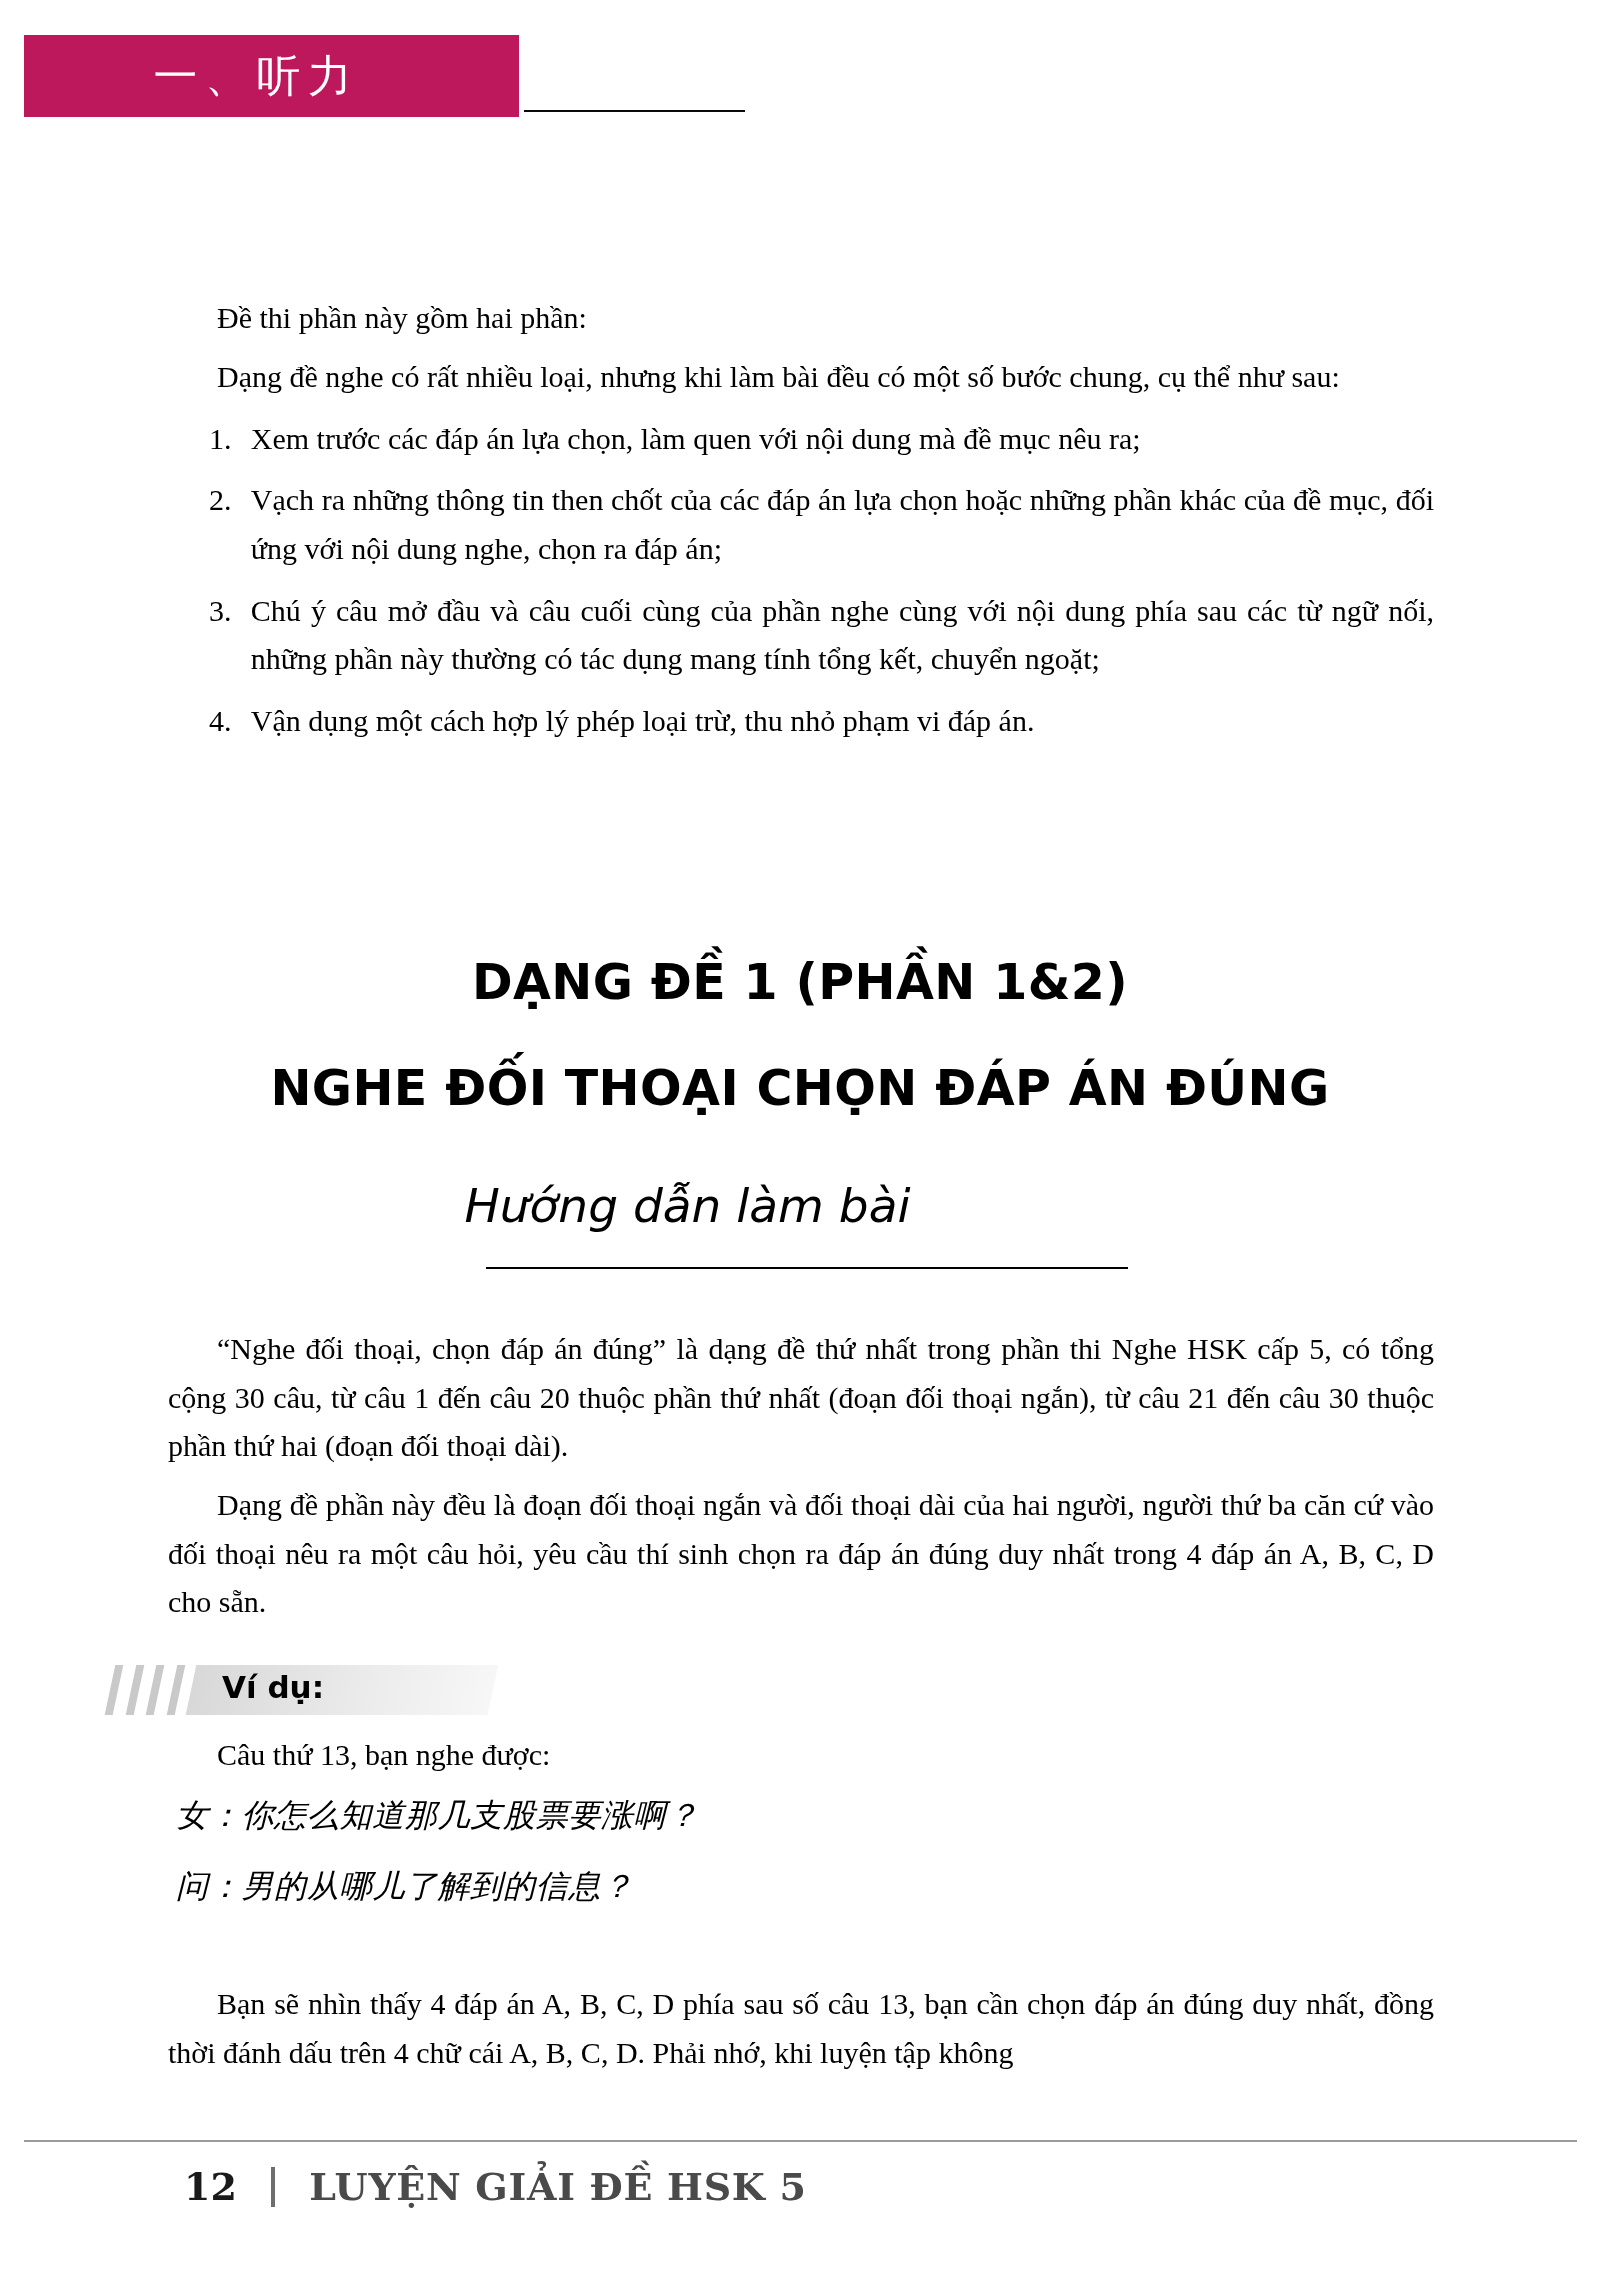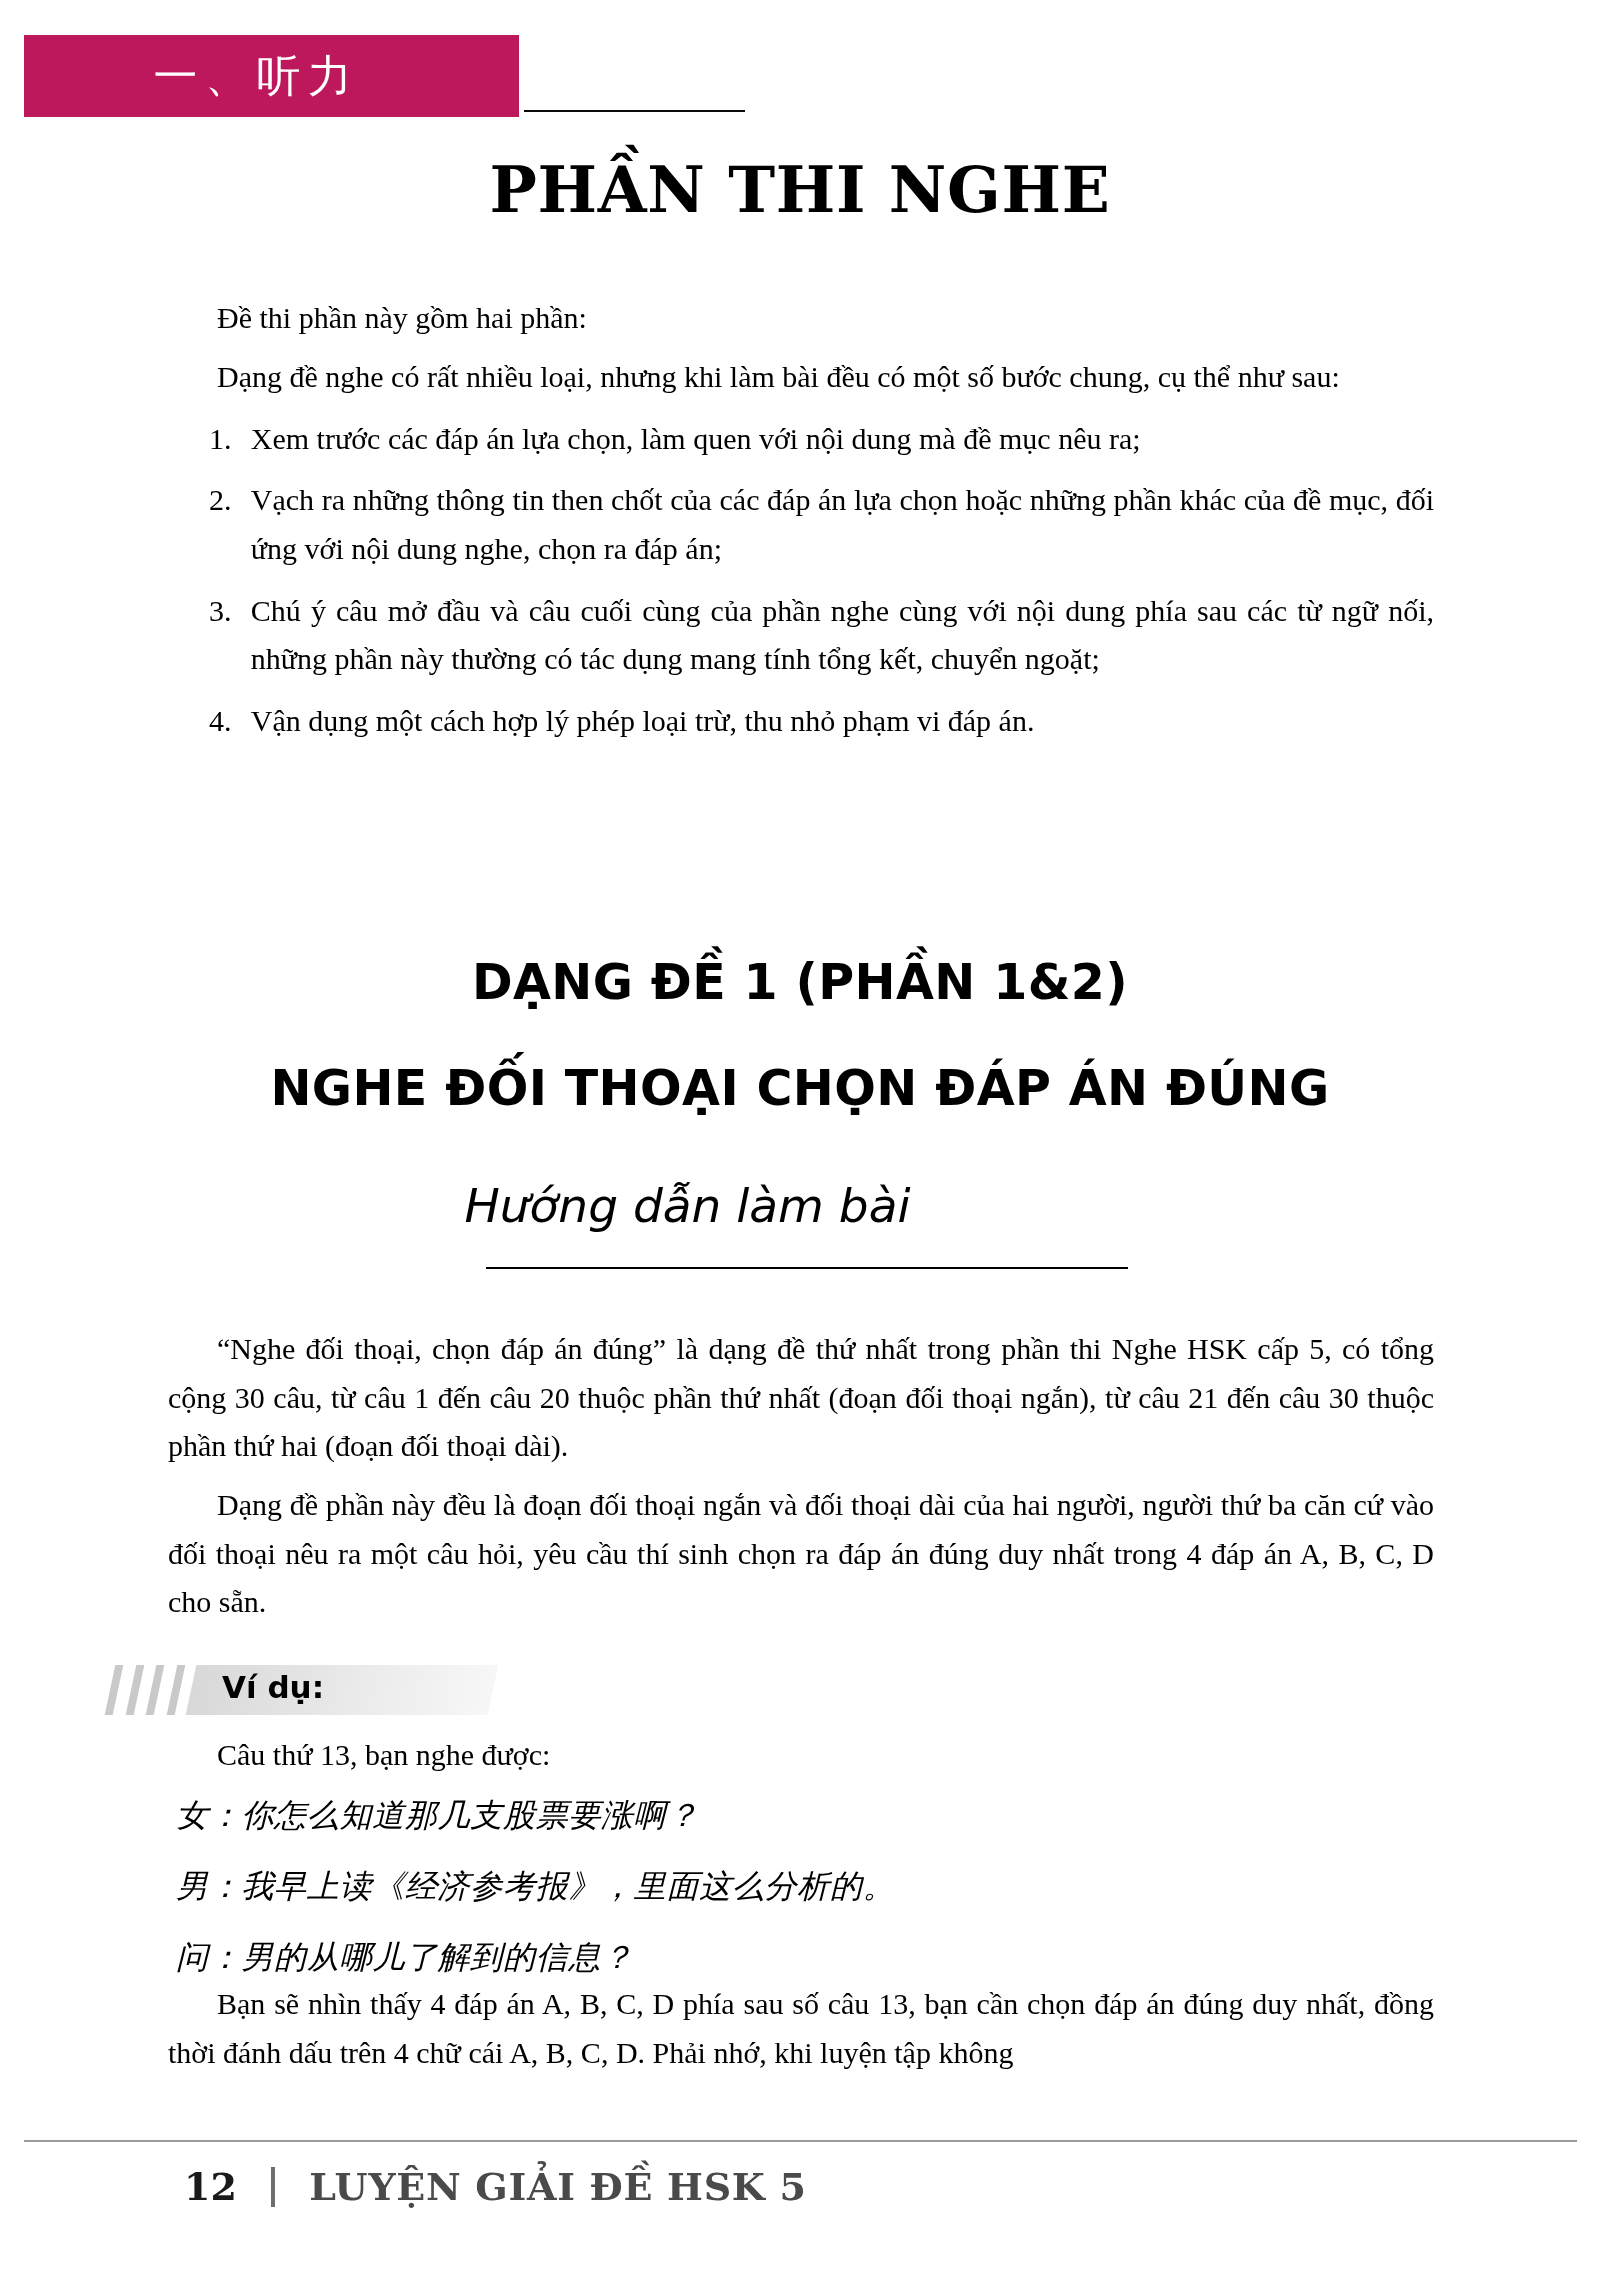--- a/index.html
+++ b/index.html
@@ -240,21 +240,20 @@
 </head>
 <body>
 
 <div class="page">
 
   <div class="header-tab">
     <span class="header-tab-text">一、听力</span>
   </div>
   <div class="header-rule"></div>
 
-  <div class="title-main">PHẦN THI NGHE</div>
 
   <div class="body-block">
     <p class="para">Đề thi phần này gồm hai phần:</p>
     <p class="para">Dạng đề nghe có rất nhiều loại, nhưng khi làm bài đều có một số bước chung, cụ thể như sau:</p>
     <ol class="steps">
       <li>Xem trước các đáp án lựa chọn, làm quen với nội dung mà đề mục nêu ra;</li>
       <li>Vạch ra những thông tin then chốt của các đáp án lựa chọn hoặc những phần khác của đề mục, đối ứng với nội dung nghe, chọn ra đáp án;</li>
       <li>Chú ý câu mở đầu và câu cuối cùng của phần nghe cùng với nội dung phía sau các từ ngữ nối, những phần này thường có tác dụng mang tính tổng kết, chuyển ngoặt;</li>
       <li>Vận dụng một cách hợp lý phép loại trừ, thu nhỏ phạm vi đáp án.</li>
     </ol>
@@ -275,21 +274,20 @@
     <div class="banner-stripe s1"></div>
     <div class="banner-stripe s2"></div>
     <div class="banner-stripe s3"></div>
     <div class="banner-stripe s4"></div>
     <div class="banner-text">Ví dụ:</div>
   </div>
 
   <div class="dialogue-block">
     <p class="para">Câu thứ 13, bạn nghe được:</p>
     <p class="dialogue-line">女：你怎么知道那几支股票要涨啊？</p>
-    <p class="dialogue-line">男：我早上读《经济参考报》，里面这么分析的。</p>
     <p class="dialogue-line">问：男的从哪儿了解到的信息？</p>
   </div>
 
   <div class="body-block-3">
     <p class="para">Bạn sẽ nhìn thấy 4 đáp án A, B, C, D phía sau số câu 13, bạn cần chọn đáp án đúng duy nhất, đồng thời đánh dấu trên 4 chữ cái A, B, C, D. Phải nhớ, khi luyện tập không</p>
   </div>
 
   <div class="footer-rule"></div>
   <div class="footer">
     <span class="footer-page">12</span>

